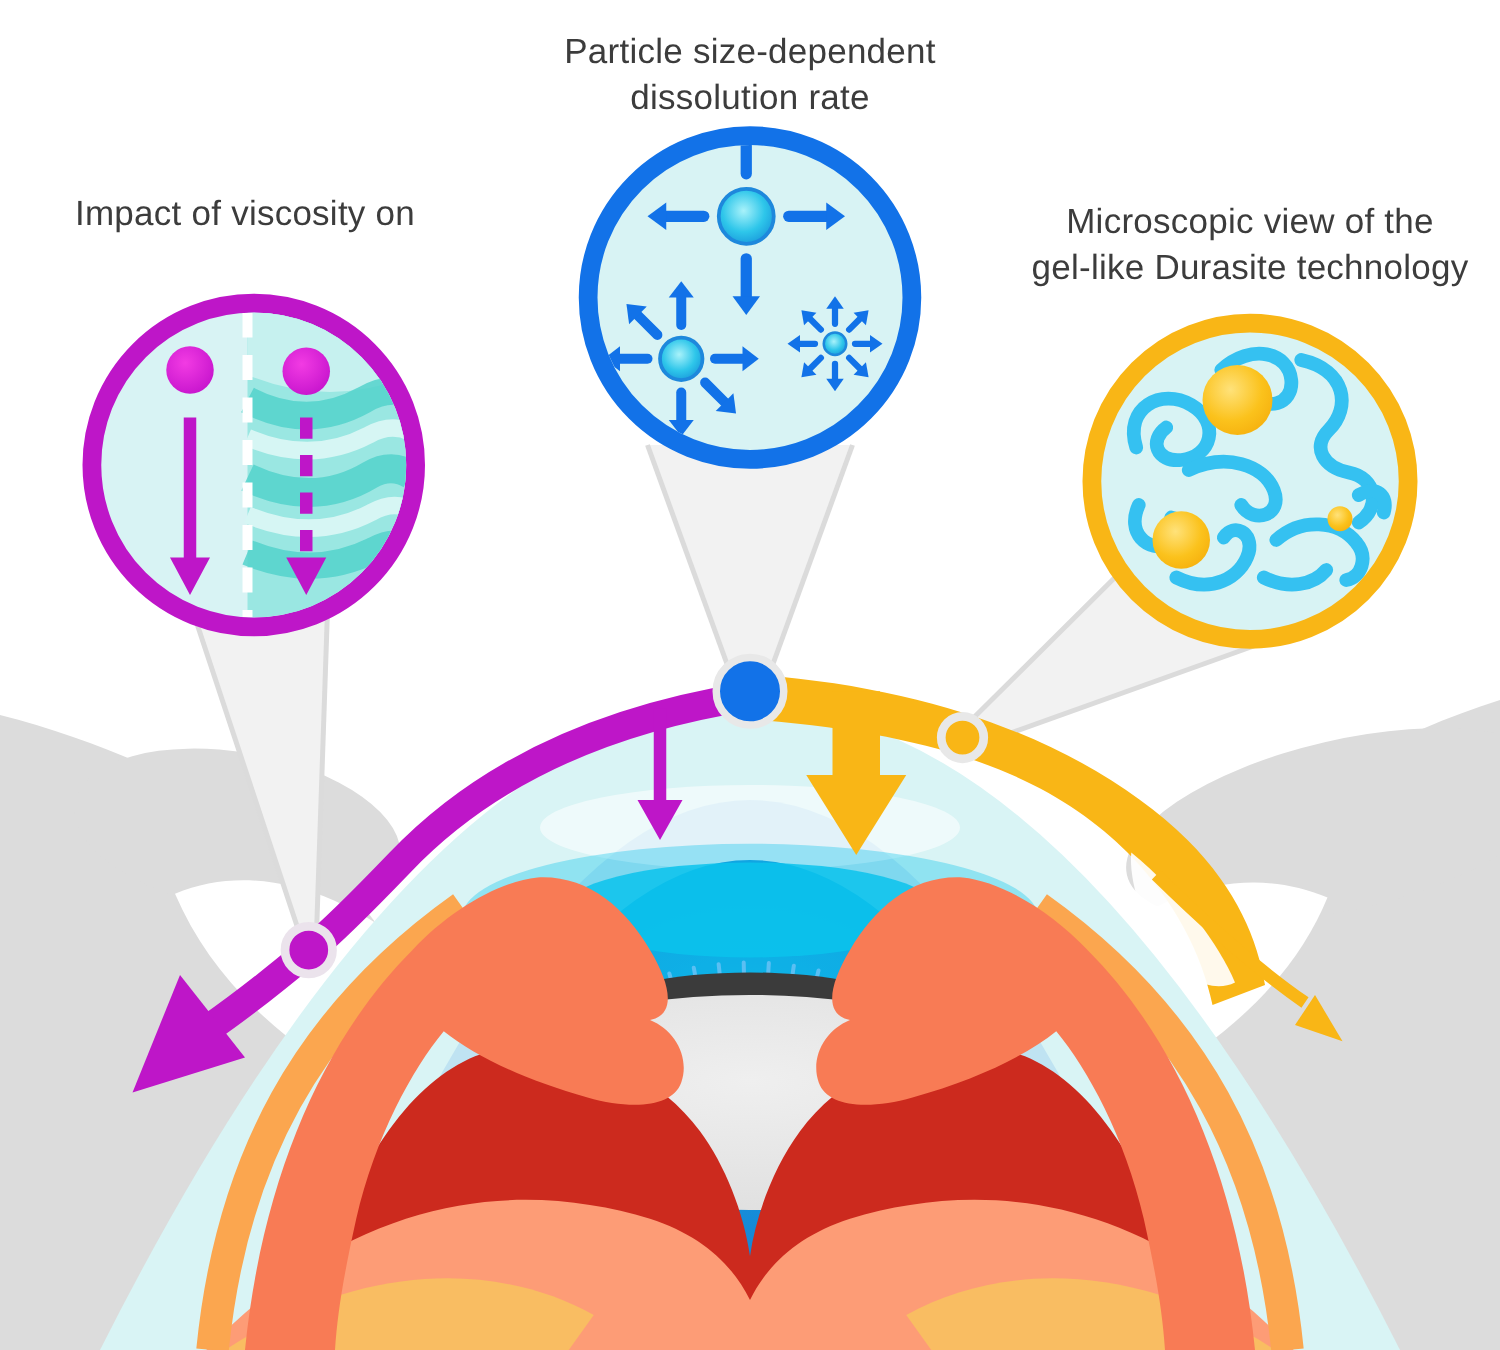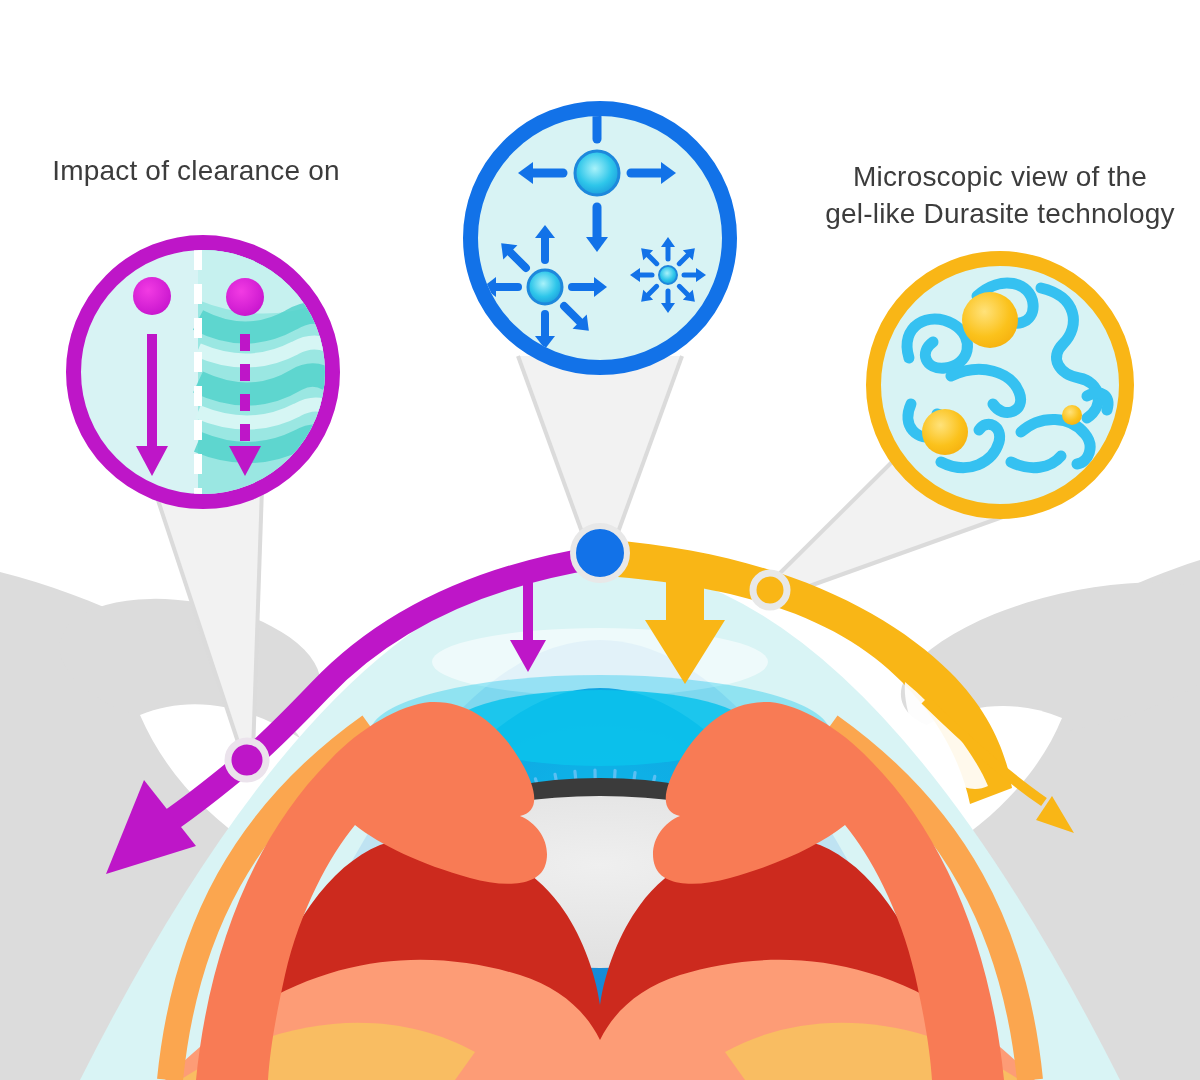--- a/index.html
+++ b/index.html
@@ -132,23 +132,25 @@
       <rect x="666" y="553" width="38" height="70" fill="var(--yellow)"></rect>
       <polygon points="685,684 645,620 725,620" fill="var(--yellow)"></polygon>
     </g>
 
     <circle cx="600" cy="553" r="27" fill="var(--blue)" stroke="#E8E8E8" stroke-width="6"></circle>
     <circle cx="247" cy="760" r="19" fill="var(--magenta)" stroke="#EBE3EC" stroke-width="7"></circle>
     <circle cx="770" cy="590" r="17" fill="var(--yellow)" stroke="#E8E8E8" stroke-width="7"></circle>
   </svg>
 
   <div class="caption caption-left">
-    <div>Impact of clearance on</div>
+    <div>Impact of viscosity on</div>
   </div>
   <div class="caption caption-center">
+    <div>Particle size-dependent</div>
+    <div>dissolution rate</div>
   </div>
   <div class="caption caption-right">
     <div>Microscopic view of the</div>
     <div>gel-like Durasite technology</div>
   </div>
 
   <div class="callout callout-viscosity">
     <svg width="244" height="244" viewBox="0 0 244 244">
       <defs>
         <radialGradient id="dotGrad" cx="40%" cy="35%" r="75%">

